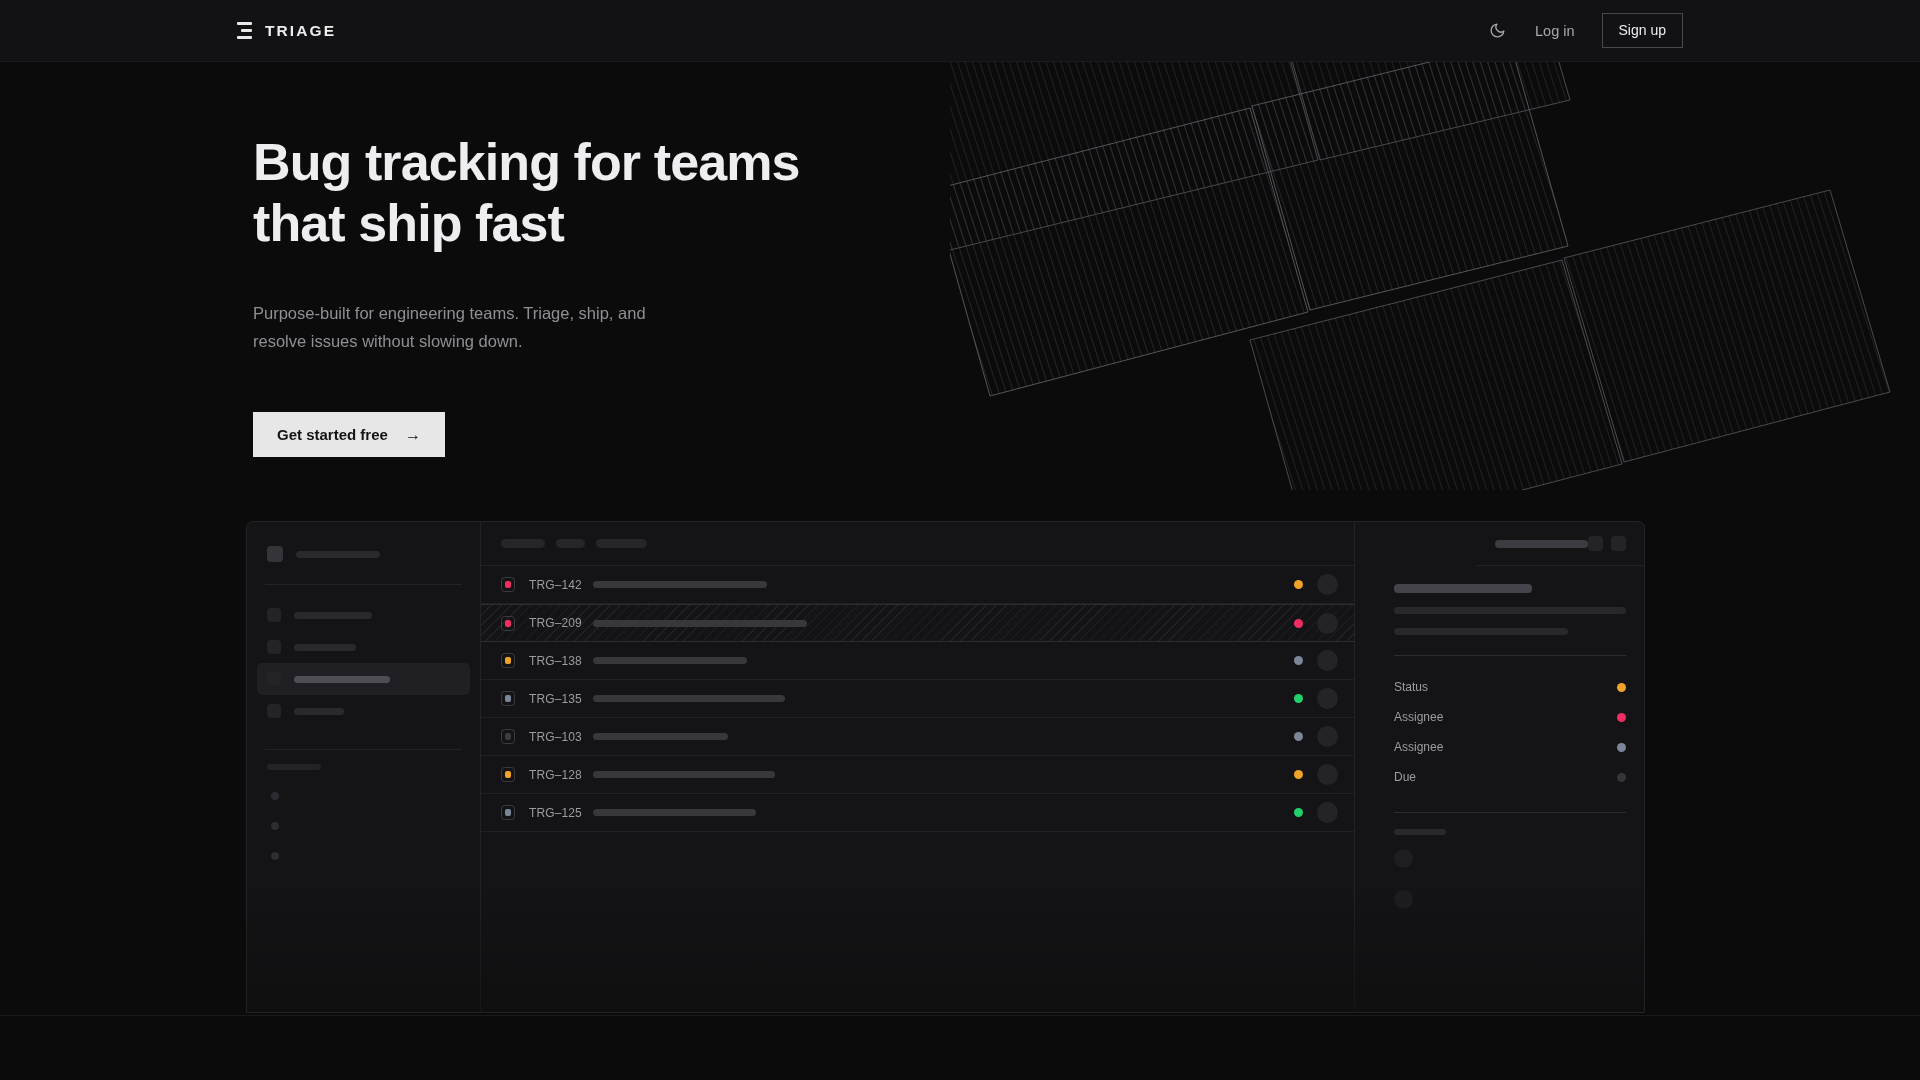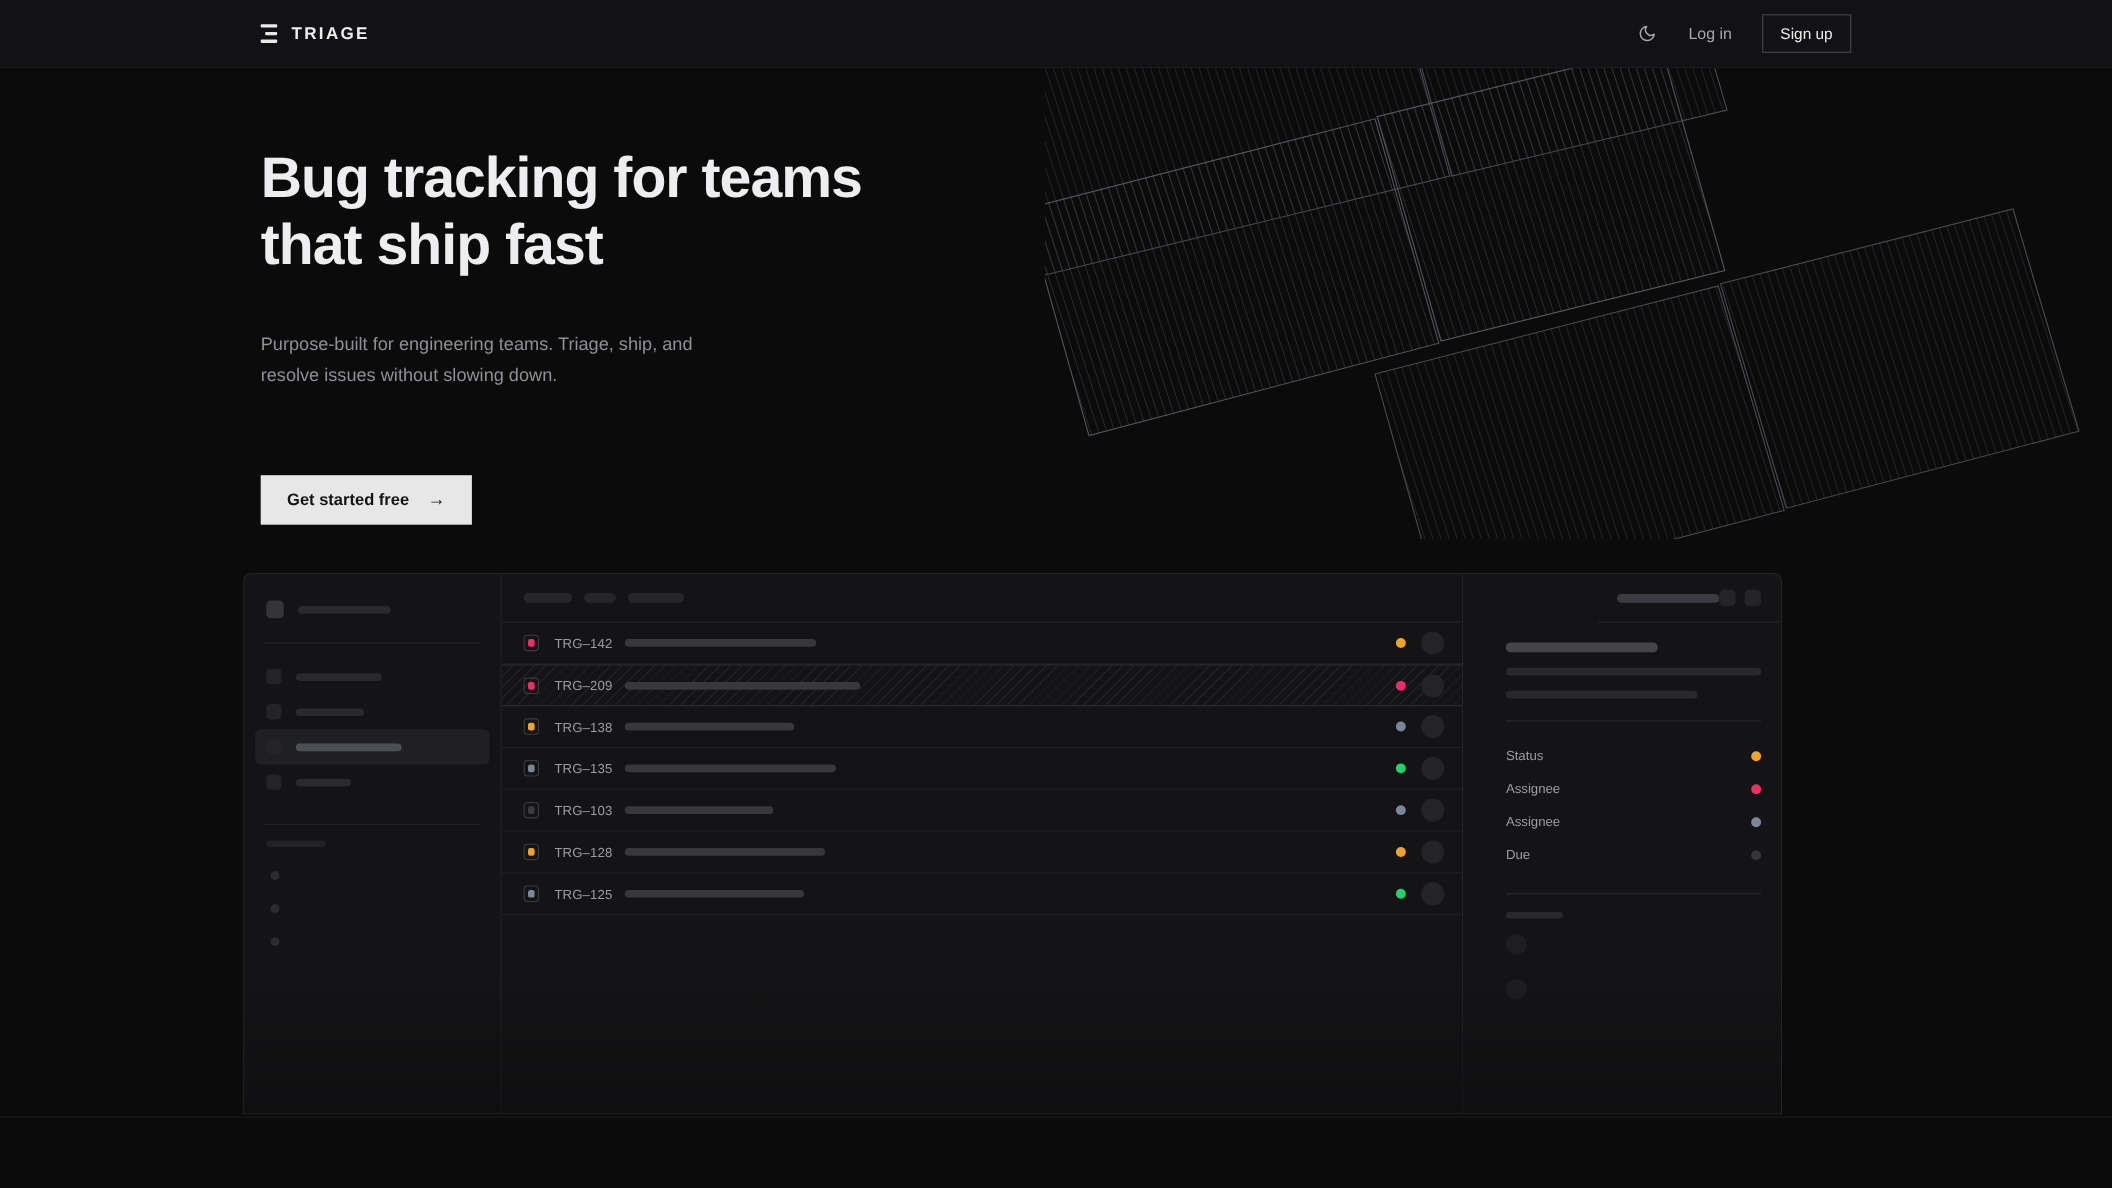--- a/index.html
+++ b/index.html
@@ -47,44 +47,44 @@
   }
 
   
   .decor {
     position:absolute; top:40px; left:950px;
     width:970px; height:450px;
     pointer-events:none; overflow:hidden;
   }
 
   
-  .hero { position:absolute; top:62px; left:0; width:1768px; }
+  .hero { position:absolute; top:62px; left:16px; width:1768px; }
   .hero-inner { margin-left:237px; padding-top:70px; position:relative; z-index:5; }
   h1.hero-title {
     font-size:52px; line-height:1.17; font-weight:700;
     color:#eeeef0; letter-spacing:-0.9px; max-width:700px;
   }
   .hero-sub {
     margin-top:45px;
     font-size:16.5px; line-height:1.74; color:#8f8f95; max-width:480px;
   }
   .btn-cta {
-    margin-top:76px;
+    margin-top:56px;
     display:inline-flex; align-items:center; gap:17px;
     background:#e7e7e7; color:#141416;
     font-size:15px; font-weight:700;
     padding:0 24px; height:45px;
     border:none; cursor:pointer;
     font-family:"Liberation Sans", sans-serif;
   }
   .btn-cta .arrow { font-size:16px; font-weight:400; }
 
   
   .mock {
-    position:absolute; top:521px; left:221px;
+    position:absolute; top:521px; left:246px;
     width:1399px; height:492px;
     background:#141416;
     border:1px solid #232327;
     border-radius:7px 7px 0 0;
     display:flex; overflow:hidden;
   }
   .mock::after{
     content:""; position:absolute; left:0; right:0; bottom:0; height:130px;
     background:linear-gradient(to bottom, rgba(11,11,12,0) 0%, rgba(11,11,12,0.55) 100%);
     pointer-events:none;

